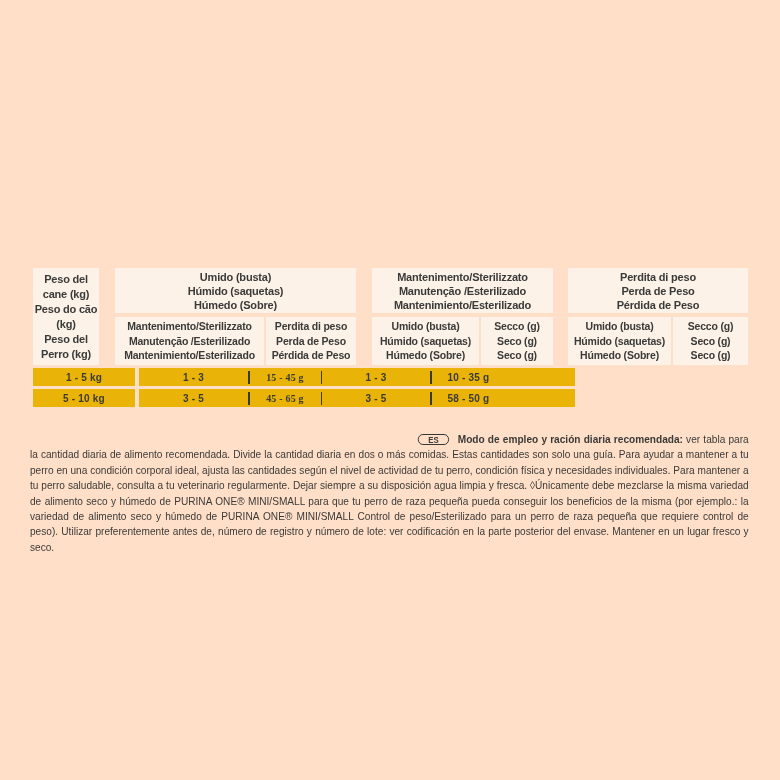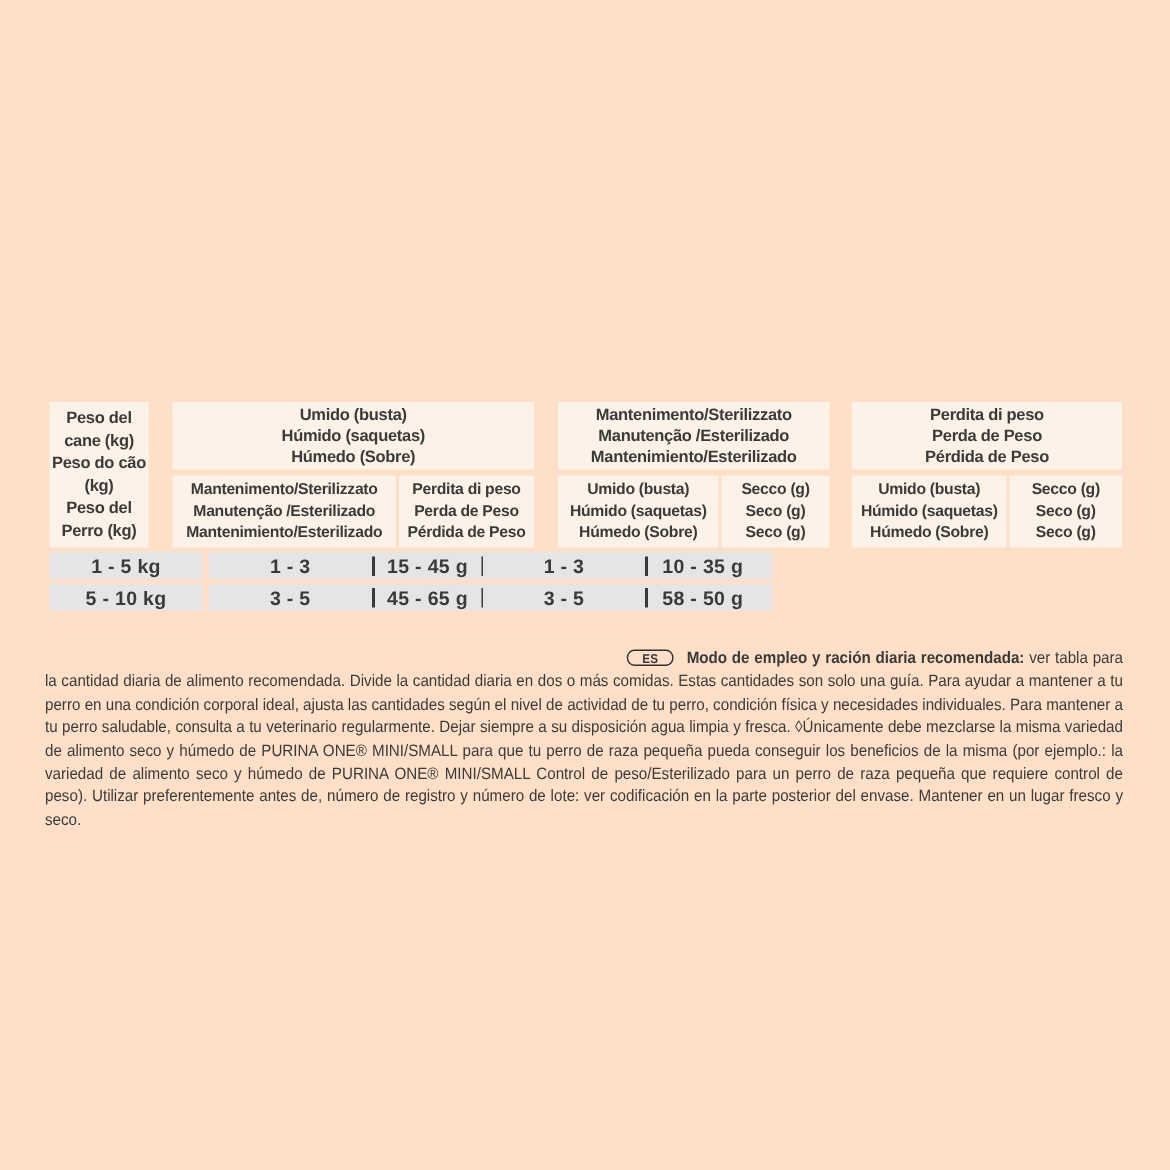--- a/index.html
+++ b/index.html
@@ -33,30 +33,30 @@
   .g2 .sb{width:90px;}
   .g3{width:181px;margin-right:3px;}
   .g3 .sa{width:107px;margin-right:2px;}
   .g3 .sb{width:72px;}
   .g4{width:180px;}
   .g4 .sa{width:103px;margin-right:2px;}
   .g4 .sb{width:75px;}
 
   .drow{display:flex;margin-top:3px;height:18px;}
   .dcell{
-    background:#e5e5e5;display:flex;align-items:center;
-    font-weight:700;font-size:13px;letter-spacing:0.2px;
+    background:#eab308;display:flex;align-items:center;
+    font-weight:700;font-size:10px;letter-spacing:0.2px;
     box-sizing:border-box;
   }
   .dw{width:102px;margin-right:4px;justify-content:center;}
   .dg2{width:241px;margin-right:4px;}
-  .dg34{width:376px;}
+  .dg34{width:436px;}
   .v{display:flex;align-items:center;justify-content:center;box-sizing:border-box;}
   .v.w149{width:149px;} .v.w91{width:91px;}
-  .v.w109{width:109px;} .v.w71{width:71px;} .v.w108{width:108px;} .v.w74{width:74px;}
+  .v.w109{width:109px;} .v.w71{width:71px;font-family:Liberation Serif, serif;} .v.w108{width:108px;} .v.w74{width:74px;}
   .vbar{width:1.5px;height:13px;background:#3a3a39;align-self:center;flex:none;}
 
   
   .instr-wrap{position:absolute;left:30px;top:432px;width:745px;}
   .instr{
     margin:0;width:782px;
     transform:scaleX(0.919);transform-origin:0 0;
     font-size:11px;line-height:15.4px;
     text-align:justify;
     text-indent:422px;

